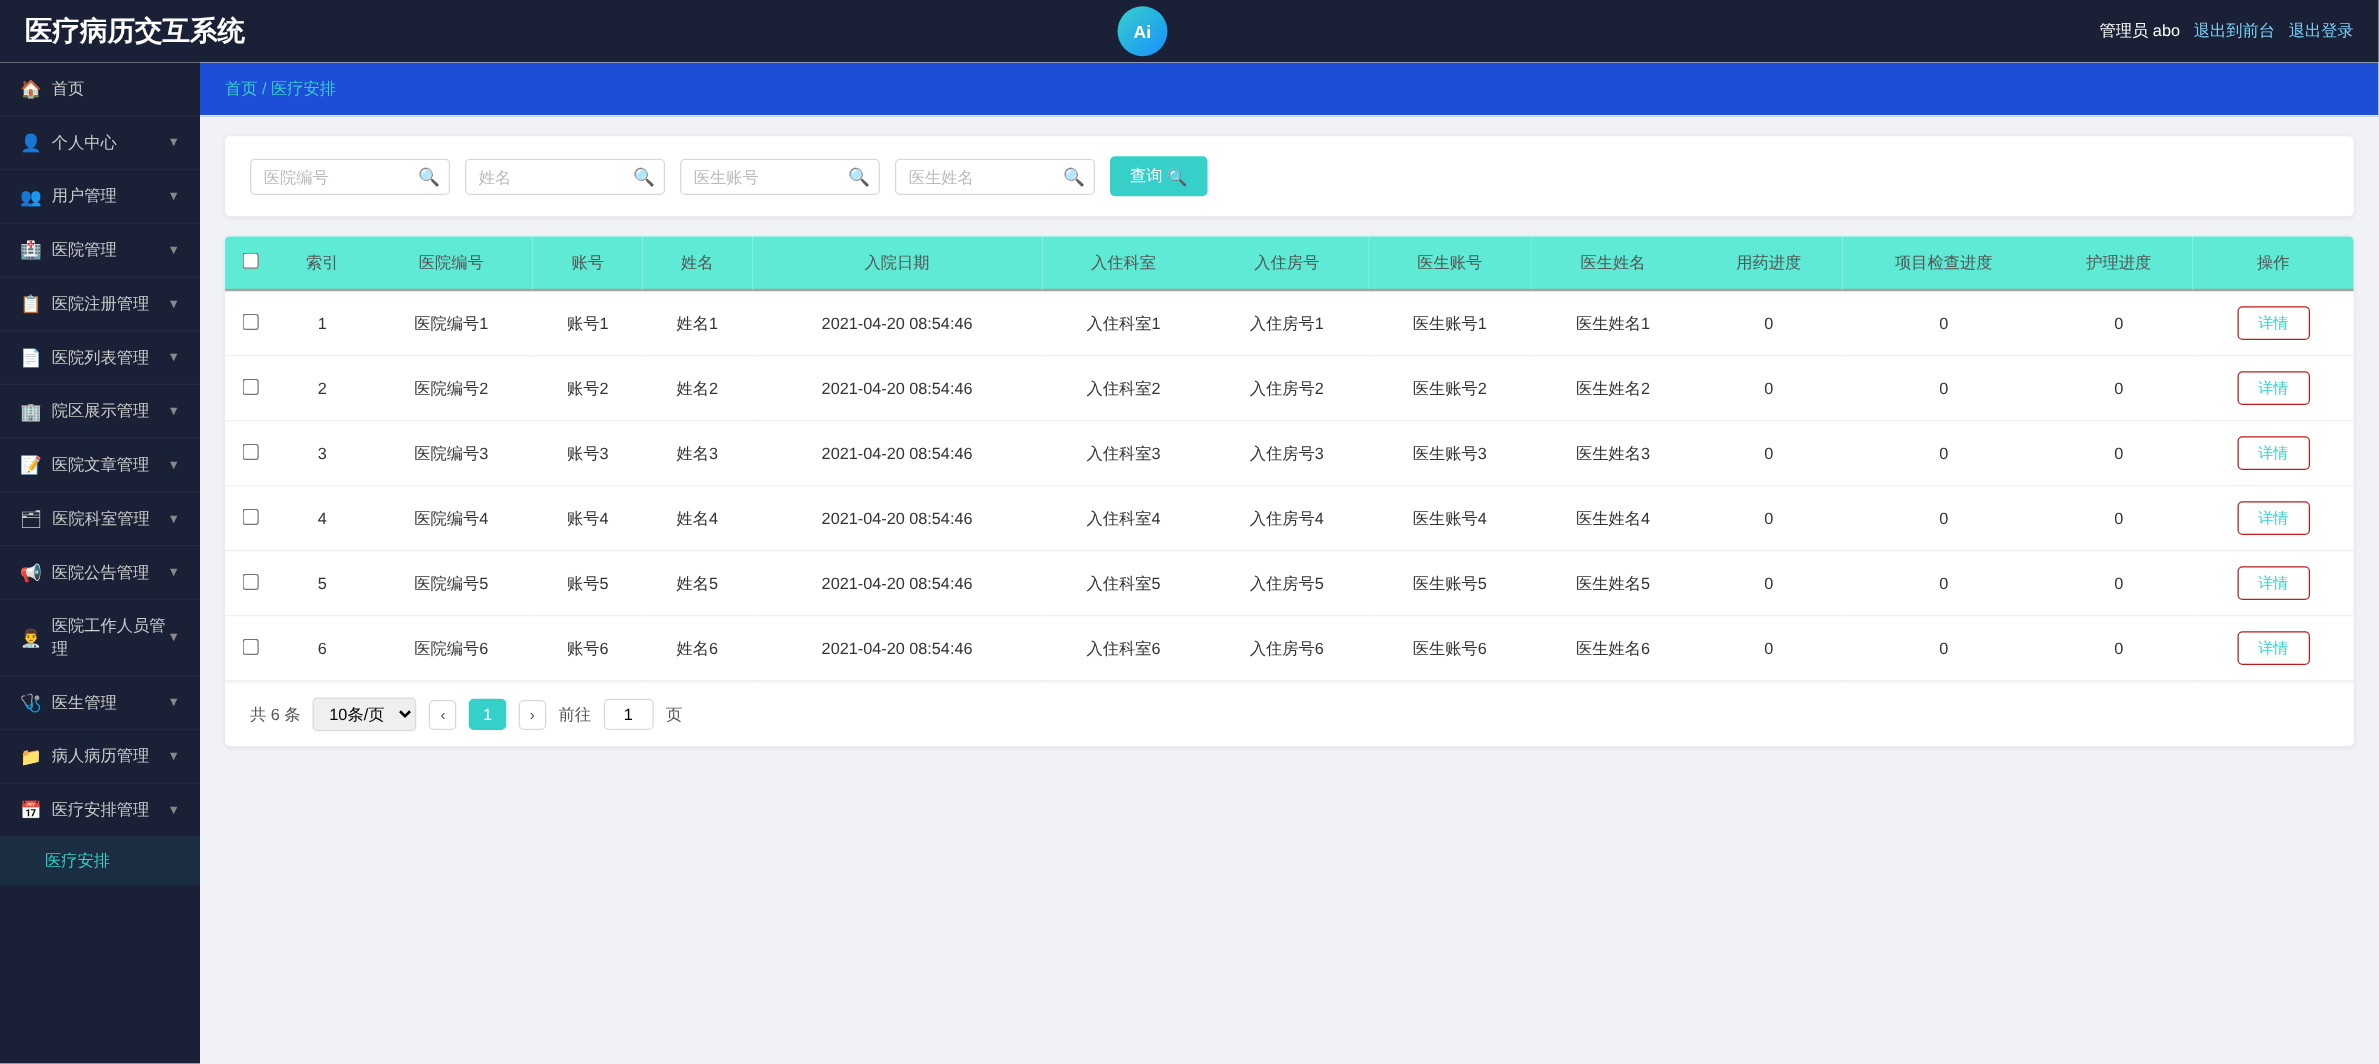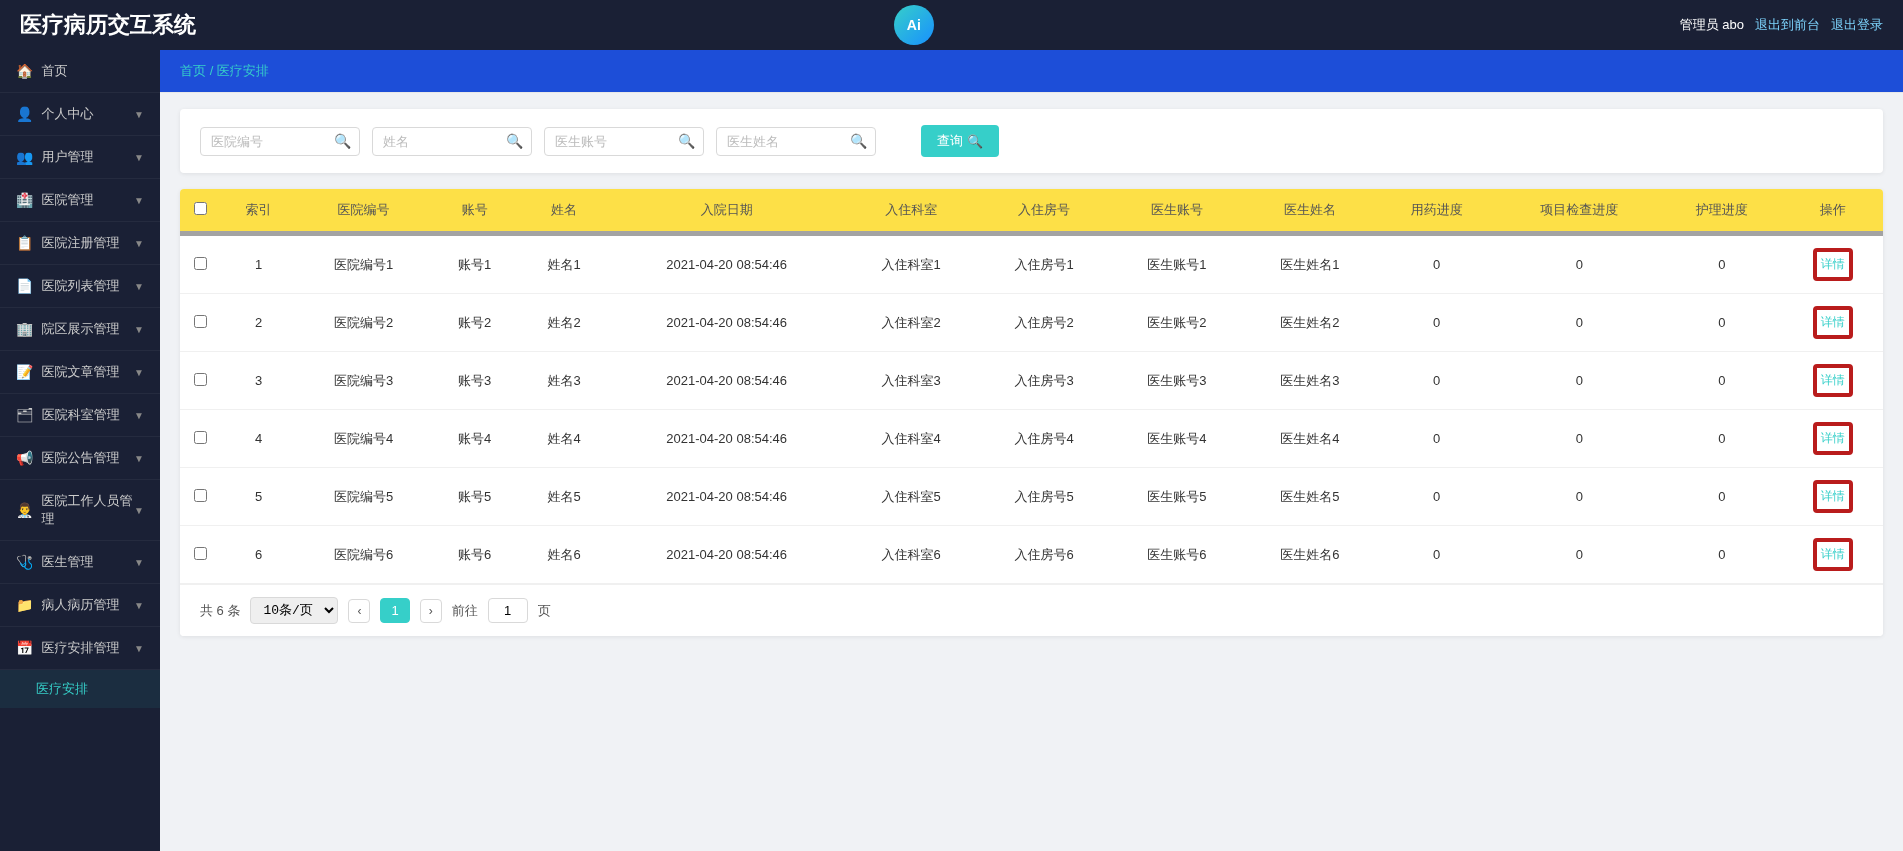--- a/index.html
+++ b/index.html
@@ -147,38 +147,37 @@
       background: #36cfc9;
       color: white;
       border: none;
       border-radius: 4px;
       padding: 7px 16px;
       font-size: 13px;
       cursor: pointer;
       display: flex;
       align-items: center;
       gap: 4px;
-      margin-left: 33px;
     }
 
     
     .table-container {
       background: white;
       border-radius: 4px;
       box-shadow: 0 1px 4px rgba(0,0,0,0.08);
       overflow: hidden;
     }
     table {
       width: 100%;
       border-collapse: collapse;
       font-size: 13px;
     }
     thead tr {
-      background: #fde047;
-      border-bottom: 5px solid #a3a3a3;
+      background: #5eead4;
+      border-bottom: 2px solid #a3a3a3;
     }
     thead th {
       padding: 12px 10px;
       text-align: center;
       color: #555;
       font-weight: 500;
       white-space: nowrap;
     }
     tbody tr {
       border-bottom: 1px solid #f0f0f0;
@@ -186,25 +185,25 @@
     tbody td {
       padding: 12px 10px;
       text-align: center;
       color: #333;
       white-space: nowrap;
     }
     .checkbox-cell { width: 40px; }
     input[type="checkbox"] { cursor: pointer; accent-color: #36cfc9; }
 
     .detail-btn {
-      border: 4px solid #b91c1c;
+      border: 1px solid #b91c1c;
       color: #36cfc9;
       background: white;
       border-radius: 4px;
-      padding: 4px 4px;
+      padding: 4px 16px;
       font-size: 12px;
       cursor: pointer;
     }
 
     
     .pagination-bar {
       background: white;
       padding: 12px 20px;
       display: flex;
       align-items: center;
@@ -214,21 +213,20 @@
       border-top: 1px solid #f0f0f0;
     }
     .pagination-info { color: #555; }
     .page-size-select {
       border: 1px solid #d9d9d9;
       border-radius: 4px;
       padding: 4px 8px;
       font-size: 13px;
       outline: none;
       cursor: pointer;
-      font-family: Liberation Mono, monospace;
     }
     .page-nav-btn {
       border: 1px solid #d9d9d9;
       background: white;
       border-radius: 4px;
       padding: 4px 8px;
       cursor: pointer;
       font-size: 12px;
       color: #555;
     }

